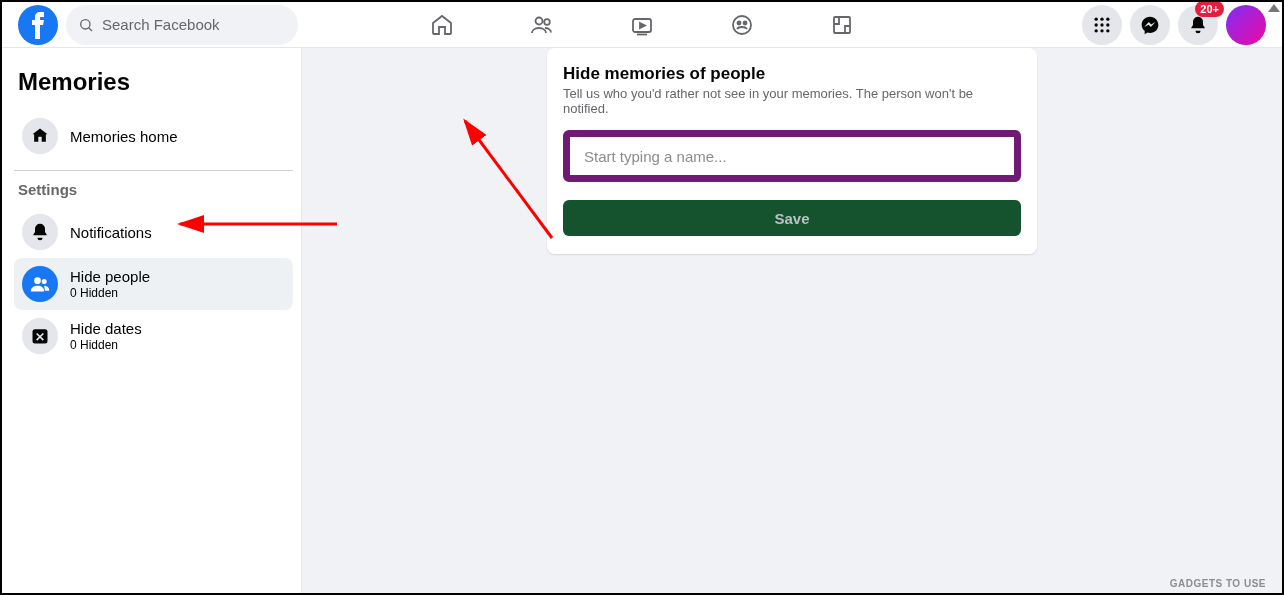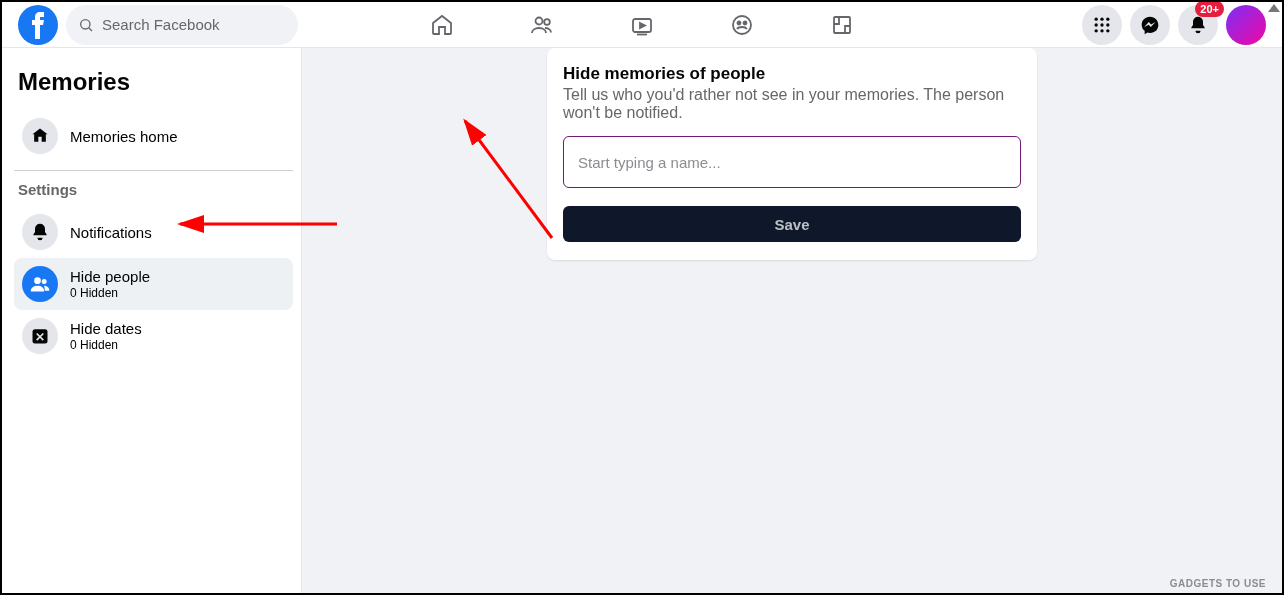--- a/index.html
+++ b/index.html
@@ -39,24 +39,24 @@
 .side-label { font-size: 15px; color: #000000; font-weight: 500; }
 .side-sub { font-size: 12px; color: #000000; margin-top: 1px; }
 
 .side-divider { height: 1px; background: #ced0d4; margin: 8px 0 10px 0; }
 .side-section { font-size: 15px; font-weight: 600; color: #65676b; margin: 0 4px 8px 4px; }
 
 .main { flex: 1; background: #f0f2f5; display: flex; justify-content: center; position: relative; }
 
 .card { width: 490px; background: #fff; border-radius: 8px; box-shadow: 0 1px 2px rgba(0,0,0,0.1); padding: 16px 16px 18px 16px; height: fit-content; }
 .card-title { font-size: 17px; font-weight: 600; color: #050505; }
-.card-desc { font-size: 16px; color: #65676b; margin-top: 2px; }
-.name-input { width: 100%; margin-top: 14px; border: 1px solid #701a75; border-radius: 6px; height: 52px; padding: 0 14px; font-size: 15px; outline: none; color: #1c1e21; }
+.card-desc { font-size: 13px; color: #65676b; margin-top: 2px; }
+.name-input { width: 100%; margin-top: 14px; border: 7px solid #701a75; border-radius: 6px; height: 52px; padding: 0 14px; font-size: 15px; outline: none; color: #1c1e21; }
 .name-input::placeholder { color: #8a8d91; }
-.save-btn { width: 100%; margin-top: 18px; height: 36px; border: none; border-radius: 6px; background: #0f172a; color: #bcc0c4; font-size: 15px; font-weight: 600; cursor: not-allowed; }
+.save-btn { width: 100%; margin-top: 18px; height: 36px; border: none; border-radius: 6px; background: #14532d; color: #bcc0c4; font-size: 15px; font-weight: 600; cursor: not-allowed; }
 
 
 .arrow1 { position: absolute; pointer-events: none; }
 
 .watermark { position: absolute; bottom: 4px; right: 16px; font-size: 10px; font-weight: 700; letter-spacing: 0.5px; color: #8a8d91; }
 
 .scrollhint { position: absolute; top: 2px; right: 2px; width: 0; height: 0; border-left: 6px solid transparent; border-right: 6px solid transparent; border-bottom: 8px solid #777; }
 </style>
 </head>
 <body>

